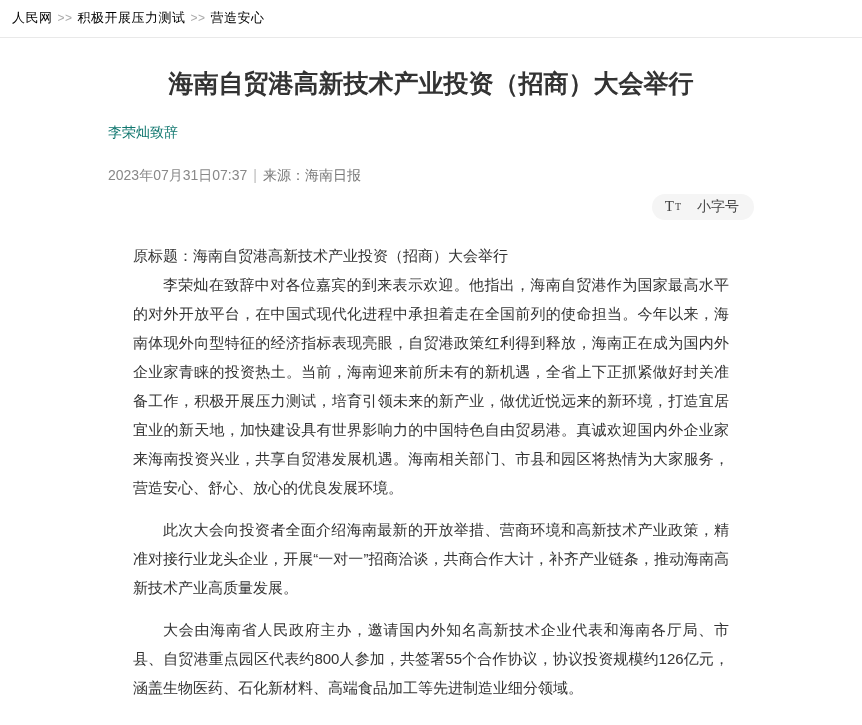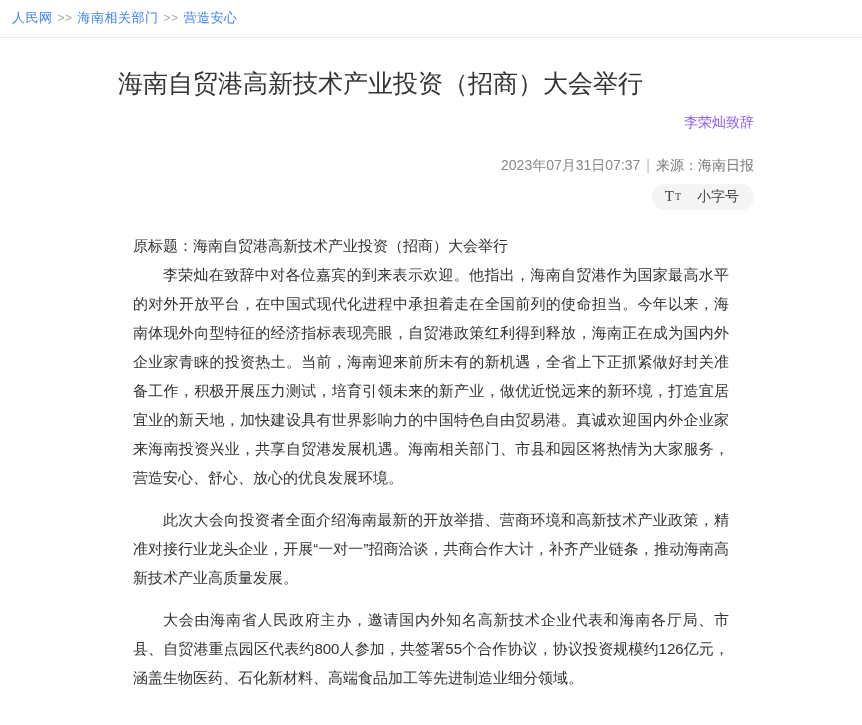--- a/index.html
+++ b/index.html
@@ -18,52 +18,52 @@
   }
   
   .breadcrumb-bar {
     padding: 9px 12px 10px 12px;
     border-bottom: 1px solid #e9e9e9;
     font-size: 13px;
     color: #999999;
     letter-spacing: 0.5px;
   }
   .breadcrumb-bar a.crumb {
-    color: #3b82f6;
+    color: #000000;
     text-decoration: none;
     cursor: pointer;
   }
   .crumb-sep {
     color: #aaaaaa;
     margin: 0 5px;
     font-size: 12px;
   }
   
   .article {
     width: 646px;
     margin: 0 auto;
     position: relative;
     padding-top: 28px;
   }
   .article-title {
-    text-align: left;
+    text-align: center;
     font-size: 25px;
-    font-weight: normal;
+    font-weight: bold;
     color: #333333;
     line-height: 34px;
     padding: 0 10px;
   }
   .article-subtitle {
-    text-align: right;
+    text-align: left;
     font-size: 14px;
-    color: #8b5cf6;
-    margin-top: 14px;
+    color: #0f766e;
+    margin-top: 24px;
   }
   .article-meta {
-    text-align: right;
+    text-align: left;
     font-size: 14px;
     color: #888888;
     margin-top: 25px;
   }
   .article-meta .meta-sep {
     margin: 0 6px;
     color: #bbbbbb;
   }
   .article-meta .meta-source {
     color: #777777;
@@ -114,21 +114,21 @@
     margin: 0 0 13px 0;
     text-align: justify;
   }
 </style>
 </head>
 <body>
 
 <div class="page">
 
   <div class="breadcrumb-bar">
-    <a class="crumb">人民网</a><span class="crumb-sep">&gt;&gt;</span><a class="crumb">海南相关部门</a><span class="crumb-sep">&gt;&gt;</span><a class="crumb">营造安心</a>
+    <a class="crumb">人民网</a><span class="crumb-sep">&gt;&gt;</span><a class="crumb">积极开展压力测试</a><span class="crumb-sep">&gt;&gt;</span><a class="crumb">营造安心</a>
   </div>
 
   <div class="article">
 
     <h1 class="article-title">海南自贸港高新技术产业投资（招商）大会举行</h1>
 
     <div class="article-subtitle">李荣灿致辞</div>
 
     <div class="article-meta">
       <span>2023年07月31日07:37</span><span class="meta-sep">|</span><span class="meta-source">来源：海南日报</span>

